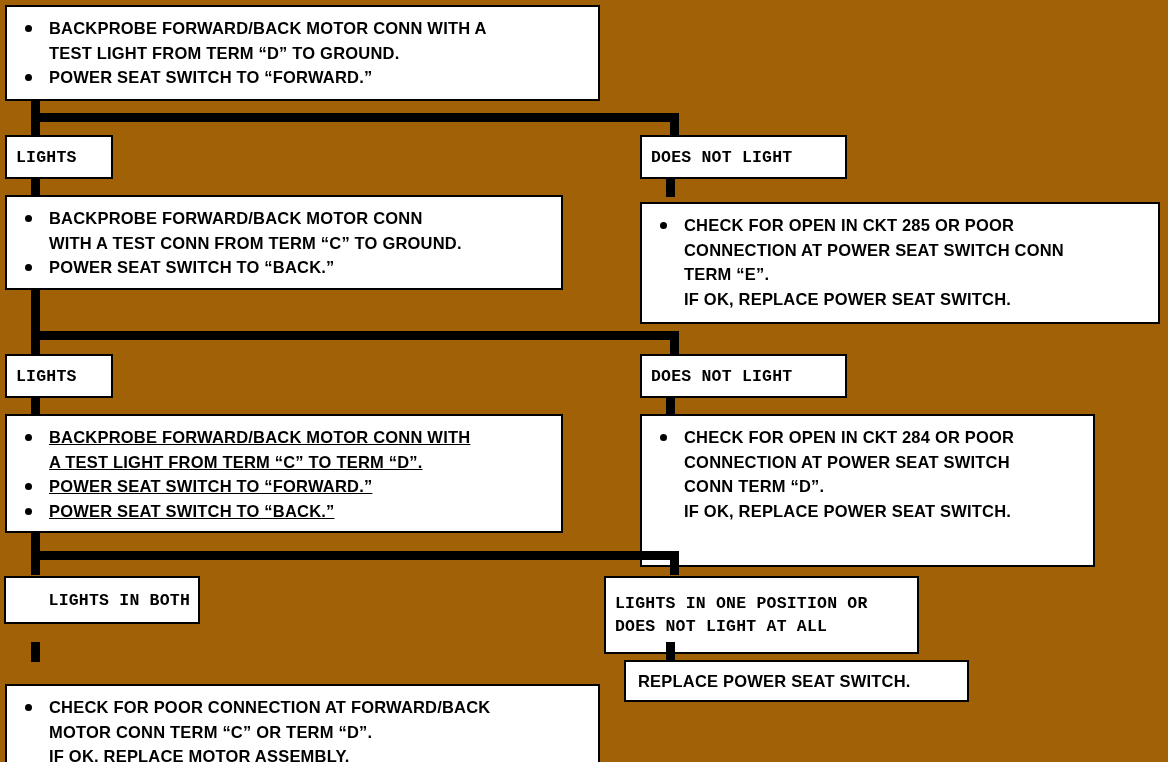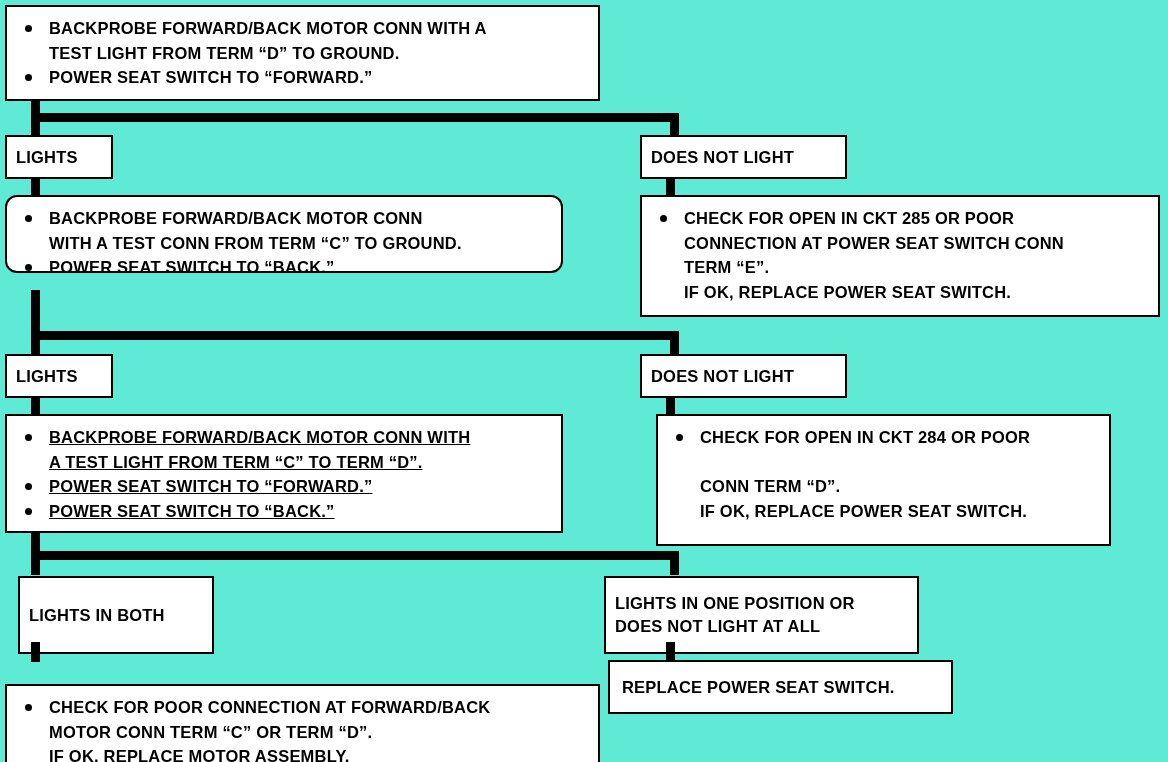--- a/index.html
+++ b/index.html
@@ -4,21 +4,21 @@
 <style>
   html, body {
     margin: 0;
     padding: 0;
     background: #ffffff;
   }
   #canvas {
     position: relative;
     width: 1168px;
     height: 762px;
-    background: #5eead4;
+    background: #a16207;
     font-family: "Liberation Sans", sans-serif;
     overflow: hidden;
   }
   .node {
     position: absolute;
     box-sizing: border-box;
     border: 2px solid #000000;
     background: #ffffff;
     color: #000000;
     font-weight: bold;
@@ -28,20 +28,21 @@
   .label-box {
     display: flex;
     flex-direction: column;
     justify-content: center;
     padding: 4px 8px 4px 9px;
     font-size: 16.5px;
     line-height: 23px;
   }
   .label-box .line {
     white-space: nowrap;
+    font-family: Liberation Mono, monospace;
   }
   
   .list-box {
     padding: 9px 8px 8px 16px;
     font-size: 16.5px;
     line-height: 24.5px;
   }
   .bullet-row {
     display: flex;
     align-items: flex-start;
@@ -123,37 +124,37 @@
     <span class="line">LIGHTS</span>
   </div>
 
   <div class="node label-box" style="left:640px; top:135px; width:207px; height:44px;">
     <span class="line">DOES NOT LIGHT</span>
   </div>
 
   <div class="conn-stub" style="left:31px; top:179px; height:18px;"></div>
   <div class="conn-stub" style="left:666px; top:179px; height:18px;"></div>
 
-  <div class="node list-box" style="left:5px; top:195px; width:558px; height:78px;border-radius:12px;">
+  <div class="node list-box" style="left:5px; top:195px; width:558px; height:95px;">
     <div class="bullet-row">
       <span class="dot"></span>
       <span class="txt">
         <span class="line">BACKPROBE FORWARD/BACK MOTOR CONN</span><br>
         <span class="line">WITH A TEST CONN FROM TERM “C” TO GROUND.</span>
       </span>
     </div>
     <div class="bullet-row">
       <span class="dot"></span>
       <span class="txt">
         <span class="line">POWER SEAT SWITCH TO “BACK.”</span>
       </span>
     </div>
   </div>
 
-  <div class="node list-box" style="left:640px; top:195px; width:520px; height:122px;">
+  <div class="node list-box" style="left:640px; top:202px; width:520px; height:122px;">
     <div class="bullet-row">
       <span class="dot"></span>
       <span class="txt">
         <span class="line">CHECK FOR OPEN IN CKT 285 OR POOR</span><br>
         <span class="line">CONNECTION AT POWER SEAT SWITCH CONN</span><br>
         <span class="line">TERM “E”.</span><br>
         <span class="line">IF OK, REPLACE POWER SEAT SWITCH.</span>
       </span>
     </div>
   </div>
@@ -189,38 +190,38 @@
       </span>
     </div>
     <div class="bullet-row">
       <span class="dot"></span>
       <span class="txt">
         <span class="line">POWER SEAT SWITCH TO “BACK.”</span>
       </span>
     </div>
   </div>
 
-  <div class="node list-box" style="left:640px; top:414px; width:455px; height:132px;margin-left:16px;">
+  <div class="node list-box" style="left:640px; top:414px; width:455px; height:153px;">
     <div class="bullet-row">
       <span class="dot"></span>
       <span class="txt">
         <span class="line">CHECK FOR OPEN IN CKT 284 OR POOR</span><br>
-        <br>
+        <span class="line">CONNECTION AT POWER SEAT SWITCH</span><br>
         <span class="line">CONN TERM “D”.</span><br>
         <span class="line">IF OK, REPLACE POWER SEAT SWITCH.</span>
       </span>
     </div>
   </div>
 
   <div class="conn-v" style="left:31px; top:533px; height:18px;"></div>
   <div class="conn-h" style="left:31px; top:551px; width:648px;"></div>
   <div class="conn-v" style="left:31px; top:551px; height:24px;"></div>
   <div class="conn-v" style="left:670px; top:551px; height:24px;"></div>
 
-  <div class="node label-box" style="left:18px; top:576px; width:196px; height:78px;">
+  <div class="node label-box" style="left:4px; top:576px; width:196px; height:48px;align-items:flex-end;">
     <span class="line">LIGHTS IN BOTH</span>
   </div>
 
   <div class="node label-box" style="left:604px; top:576px; width:315px; height:78px;">
     <span class="line">LIGHTS IN ONE POSITION OR</span>
     <span class="line">DOES NOT LIGHT AT ALL</span>
   </div>
 
   <div class="conn-stub" style="left:31px; top:642px; height:20px;"></div>
   <div class="conn-stub" style="left:666px; top:642px; height:20px;"></div>
@@ -229,17 +230,17 @@
     <div class="bullet-row">
       <span class="dot"></span>
       <span class="txt">
         <span class="line">CHECK FOR POOR CONNECTION AT FORWARD/BACK</span><br>
         <span class="line">MOTOR CONN TERM “C” OR TERM “D”.</span><br>
         <span class="line">IF OK, REPLACE MOTOR ASSEMBLY.</span>
       </span>
     </div>
   </div>
 
-  <div class="node plain-box" style="left:608px; top:660px; width:345px; height:54px;">
+  <div class="node plain-box" style="left:624px; top:660px; width:345px; height:42px;">
     <span class="line">REPLACE POWER SEAT SWITCH.</span>
   </div>
 
 </div>
 
 </body></html>

